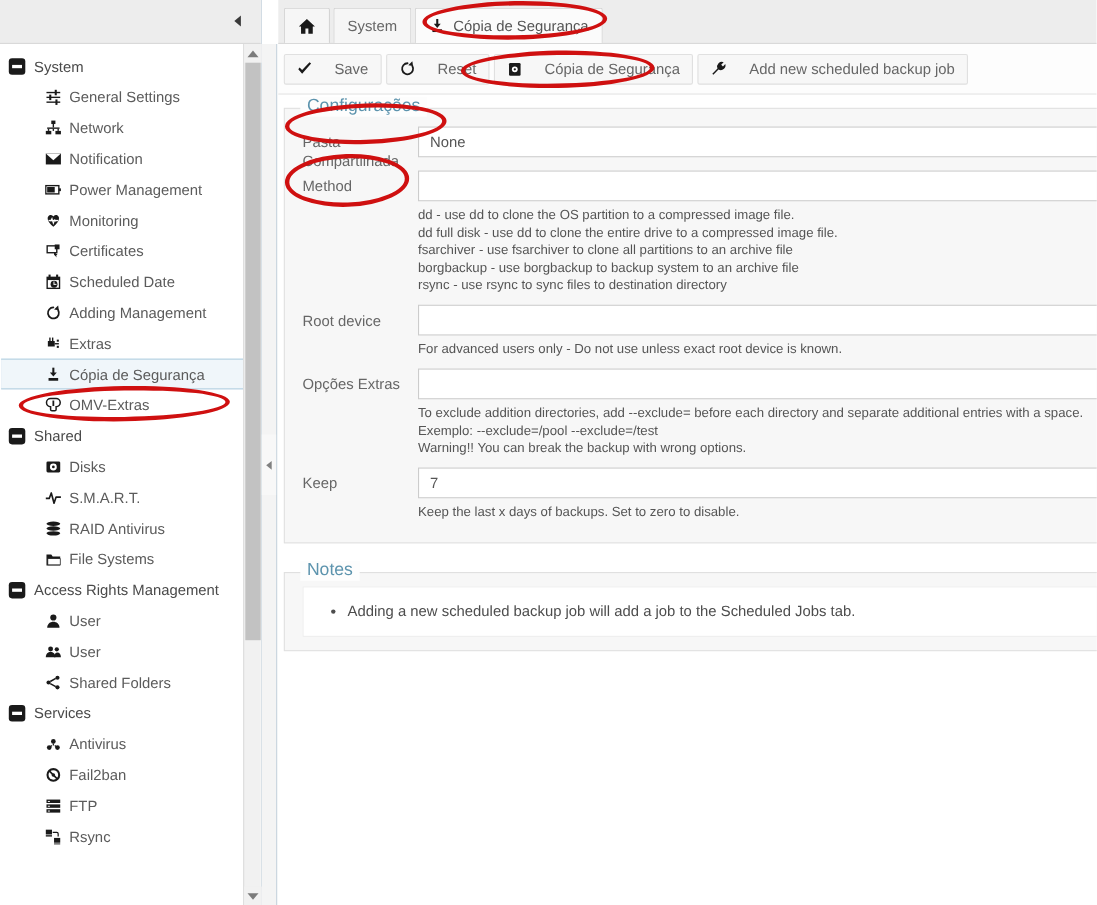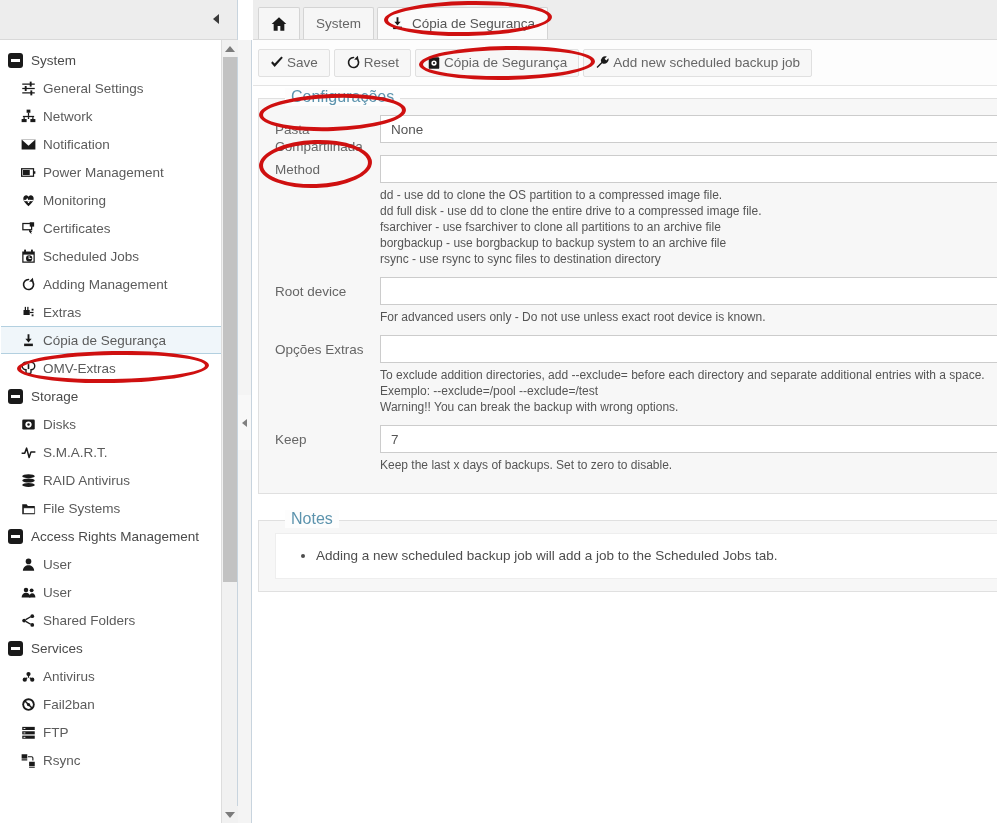--- a/index.html
+++ b/index.html
@@ -45,21 +45,21 @@
     border-left: 1px solid #fff;
   }
   #nav-list { padding-top: 6px; }
   .nav-item {
     display: flex; align-items: center;
     height: 28px; cursor: pointer;
     font-size: 13.5px; color: #555;
     white-space: nowrap;
   }
   .nav-group { padding-left: 7px; }
-  .nav-child { padding-left: 20px; }
+  .nav-child { padding-left: 40px; }
   .nav-item .ico {
     width: 22px; min-width: 22px; height: 18px;
     display: inline-flex; align-items: center; justify-content: flex-start;
     color: #1a1a1a;
   }
   .nav-item .label { color: #5b5b5b; }
   .nav-group .label { color: #4a4a4a; }
   .nav-item.selected {
     background: #f0f6fa;
     border: 1px solid #b3d0e0;
@@ -159,36 +159,36 @@
     display: flex; align-items: center;
     padding-left: 5px; gap: 4px;
     border-bottom: 1px solid #e4e4e4;
   }
   .tbtn {
     height: 28px;
     background: #f7f7f7;
     border: 1px solid #e0e0e0;
     border-radius: 2px;
     display: flex; align-items: center;
-    padding: 0 11px; gap: 3px;
+    padding: 0 11px; gap: 20px;
     font-size: 13.5px; color: #666;
     cursor: pointer; white-space: nowrap;
   }
 
   
   .panel {
     margin: 12px 0 0 5px;
     width: 992px;
     border: 1px solid #e0e0e0;
     background: #f7f7f7;
     position: relative;
     padding: 0;
   }
   .panel-legend {
-    position: absolute; top: -11px; left: 26px;
+    position: absolute; top: -11px; left: 14px;
     background: #fdfdfd;
     padding: 0 6px;
     color: #5c93ad;
     font-size: 16px;
     font-family: "Liberation Sans", sans-serif;
   }
   .panel-body { padding: 16px 0 10px 0; }
 
   .frow {
     display: flex;
@@ -334,21 +334,21 @@
               <svg width="15" height="15" viewBox="0 0 24 24" fill="#1a1a1a">
                 <rect x="2" y="4" width="20" height="18"></rect>
                 <rect x="4" y="9" width="16" height="11" fill="#fff"></rect>
                 <rect x="5" y="1" width="3" height="5"></rect>
                 <rect x="16" y="1" width="3" height="5"></rect>
                 <circle cx="13" cy="15" r="5"></circle>
                 <rect x="12.2" y="11" width="1.4" height="5" fill="#fff"></rect>
                 <rect x="13" y="14.5" width="3.5" height="1.4" fill="#fff"></rect>
               </svg>
             </span>
-            <span class="label">Scheduled Jobs</span>
+            <span class="label">Scheduled Date</span>
           </div>
           <div class="nav-item nav-child">
             <span class="ico">
               <svg width="15" height="15" viewBox="0 0 24 24" fill="#1a1a1a">
                 <path d="M12 4 a8 8 0 1 0 7 4" stroke="#1a1a1a" stroke-width="2.6" fill="none" stroke-linecap="round"></path>
                 <path d="M19 1 l1 7 l-7 -1 Z"></path>
               </svg>
             </span>
             <span class="label">Adding Management</span>
           </div>
@@ -379,21 +379,21 @@
             <span class="ico">
               <svg width="15" height="15" viewBox="0 0 24 24" fill="#1a1a1a">
                 <path d="M8 2 a6 6 0 0 0 0 12 v4 a2 2 0 0 0 2 2 h4 a2 2 0 0 0 2 -2 v-4 a6 6 0 0 0 0 -12 Z" fill="none" stroke="#1a1a1a" stroke-width="2.2"></path>
                 <rect x="10.7" y="5" width="2.6" height="8"></rect>
               </svg>
             </span>
             <span class="label">OMV-Extras</span>
           </div>
           <div class="nav-item nav-group">
             <span class="expander"></span>
-            <span class="label">Storage</span>
+            <span class="label">Shared</span>
           </div>
           <div class="nav-item nav-child">
             <span class="ico">
               <svg width="15" height="15" viewBox="0 0 24 24" fill="#1a1a1a">
                 <rect x="2" y="4" width="20" height="16" rx="2"></rect>
                 <circle cx="12" cy="12" r="5" fill="#fff"></circle>
                 <circle cx="12" cy="12" r="2"></circle>
               </svg>
             </span>
             <span class="label">Disks</span>

